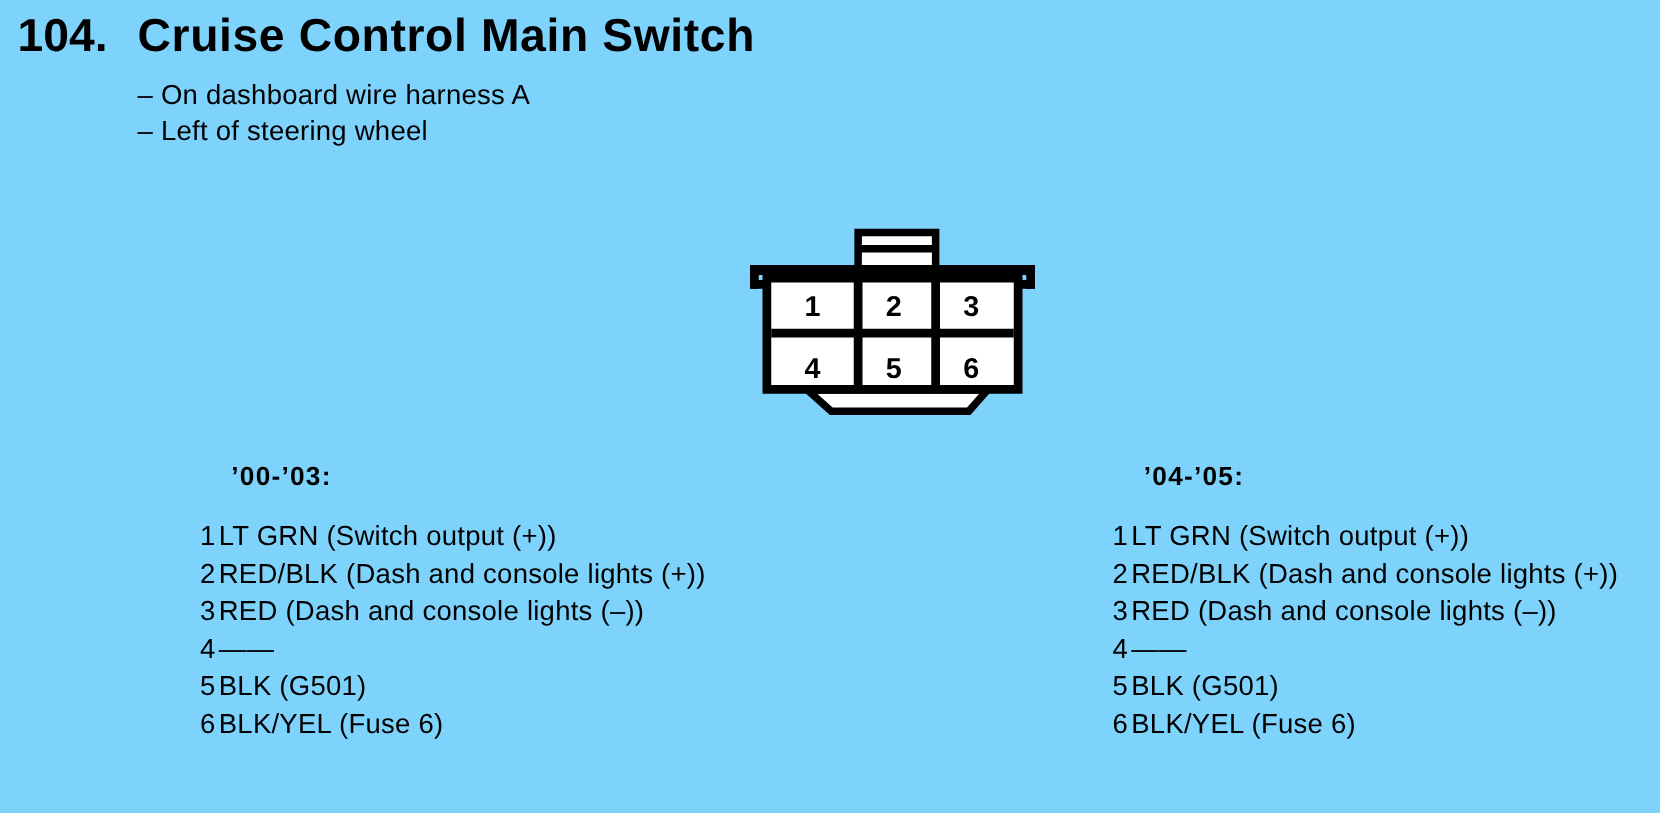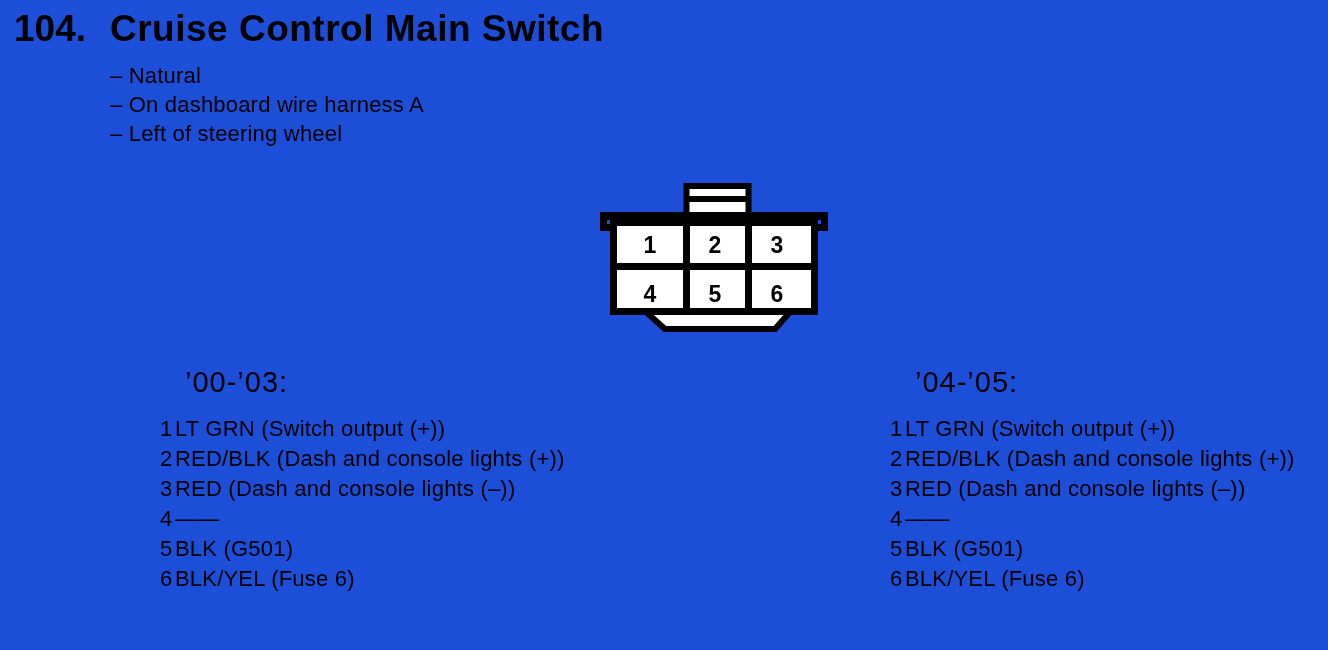--- a/index.html
+++ b/index.html
@@ -11,21 +11,21 @@
     width: 1328px;
     height: 650px;
     background: #ffffff;
     position: relative;
     font-family: "Liberation Sans", sans-serif;
     color: #000000;
   }
   .page {
     position: absolute;
     inset: 0;
-    background: #1d4ed8;
+    background: #7dd3fc;
   }
   
   .item-no {
     position: absolute;
     left: 14px;
     top: 8px;
     font-size: 37px;
     font-weight: bold;
     line-height: 42px;
     white-space: nowrap;
@@ -69,22 +69,22 @@
   .section {
     position: absolute;
     top: 366px;
     width: 460px;
   }
   .sec-left  { left: 160px; }
   .sec-right { left: 890px; }
   .sec-heading {
     margin-left: 25px;
     margin-bottom: 16px;
-    font-size: 29px;
-    font-weight: normal;
+    font-size: 21px;
+    font-weight: bold;
     line-height: 32px;
     letter-spacing: 1px;
     white-space: nowrap;
   }
   .pin-row {
     display: flex;
     font-size: 22px;
     line-height: 30px;
     letter-spacing: 0.2px;
     white-space: nowrap;
@@ -98,21 +98,20 @@
 <body>
 
 <div class="page">
 
   <div>
     <span class="item-no">104.</span>
     <span class="title">Cruise Control Main Switch</span>
   </div>
 
   <div class="notes">
-    <div class="note">– Natural</div>
     <div class="note">– On dashboard wire harness A</div>
     <div class="note">– Left of steering wheel</div>
   </div>
 
   <svg class="connector" width="236" height="158" viewBox="0 0 236 158">
 
     <rect x="90.5" y="6" width="62" height="30" fill="#ffffff" stroke="#000000" stroke-width="6"></rect>
     <line x1="88" y1="19" x2="155" y2="19" stroke="#000000" stroke-width="6"></line>
 
     <path d="M 50 132 L 69 149 L 179 149 L 194 132 Z" fill="#ffffff" stroke="#000000" stroke-width="6"></path>

